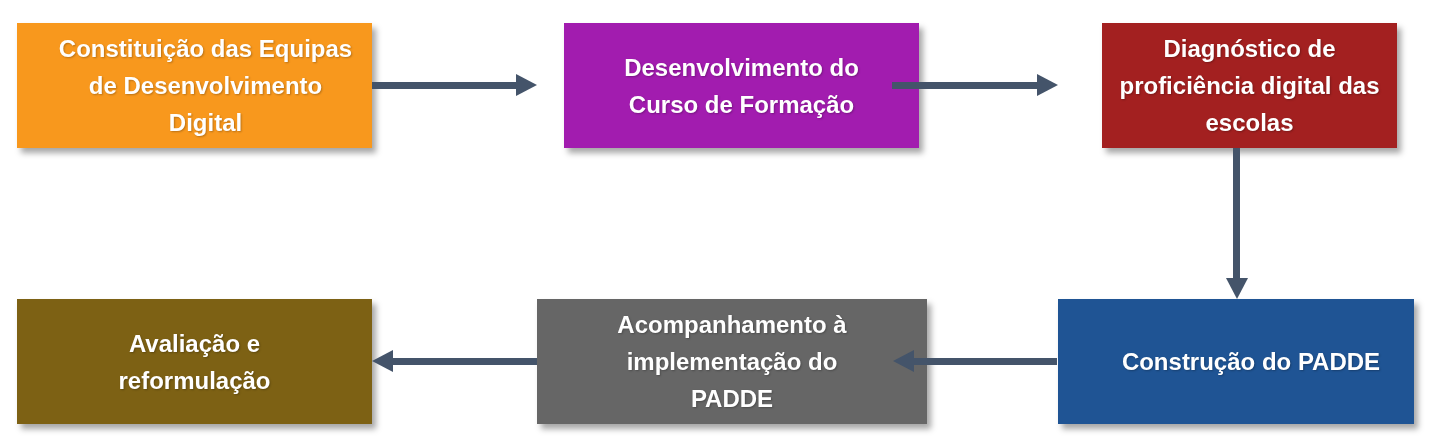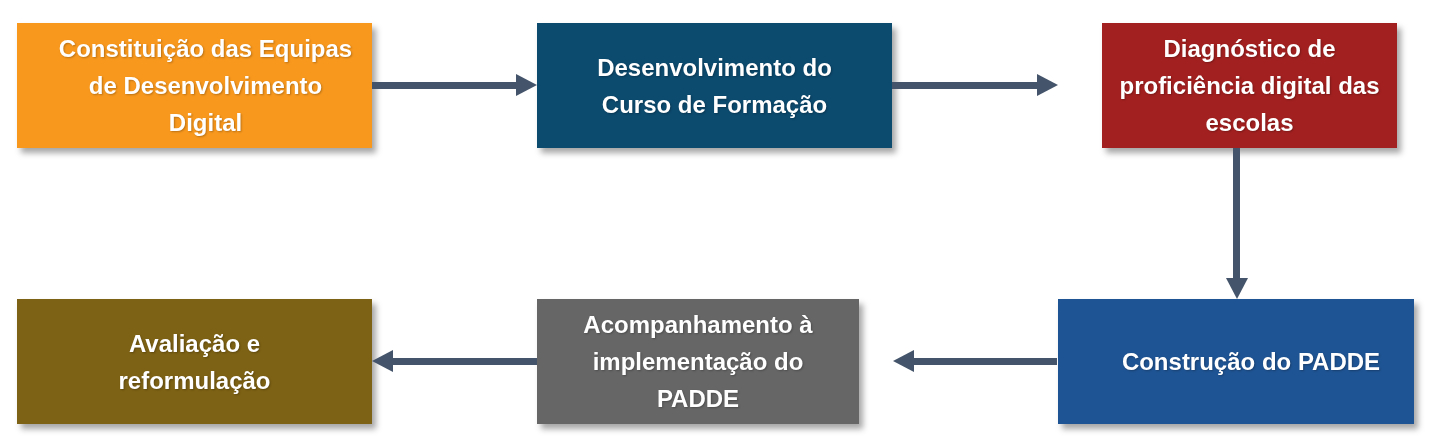--- a/index.html
+++ b/index.html
@@ -29,21 +29,21 @@
     font-size: 24px;
     line-height: 37px;
     padding: 0 10px;
     box-shadow: 4px 5px 6px rgba(0,0,0,0.35);
     text-shadow: 1px 1px 2px rgba(0,0,0,0.25);
   }
   .n1 { left: 17px;   top: 23px;  width: 355px; padding-left: 32px; }
   .n2 { left: 537px;  top: 23px;  width: 355px; }
   .n3 { left: 1102px; top: 23px;  width: 295px; }
   .n4 { left: 1058px; top: 299px; width: 356px; padding-left: 40px; }
-  .n5 { left: 537px;  top: 299px; width: 322px; }
+  .n5 { left: 537px;  top: 299px; width: 390px; }
   .n6 { left: 17px;   top: 299px; width: 355px; }
 
   .arrow-line {
     position: absolute;
     background: var(--arrow-color, #44546A);
   }
   .arrow-head {
     position: absolute;
     width: 0;
     height: 0;
@@ -83,21 +83,21 @@
 <body style="background-color: rgb(255, 255, 255);">
 
 <div class="canvas">
 
   <div class="node n1" style="background-color: rgb(248, 152, 29);">
     <span>Constituição das Equipas</span>
     <span>de Desenvolvimento</span>
     <span>Digital</span>
   </div>
 
-  <div class="node n2" style="background-color: #0c4a6e;">
+  <div class="node n2" style="background-color: #a21caf; margin-left: 27px;">
     <span>Desenvolvimento do</span>
     <span>Curso de Formação</span>
   </div>
 
   <div class="node n3" style="background-color: rgb(163, 32, 32);">
     <span>Diagnóstico de</span>
     <span>proficiência digital das</span>
     <span>escolas</span>
   </div>
 

